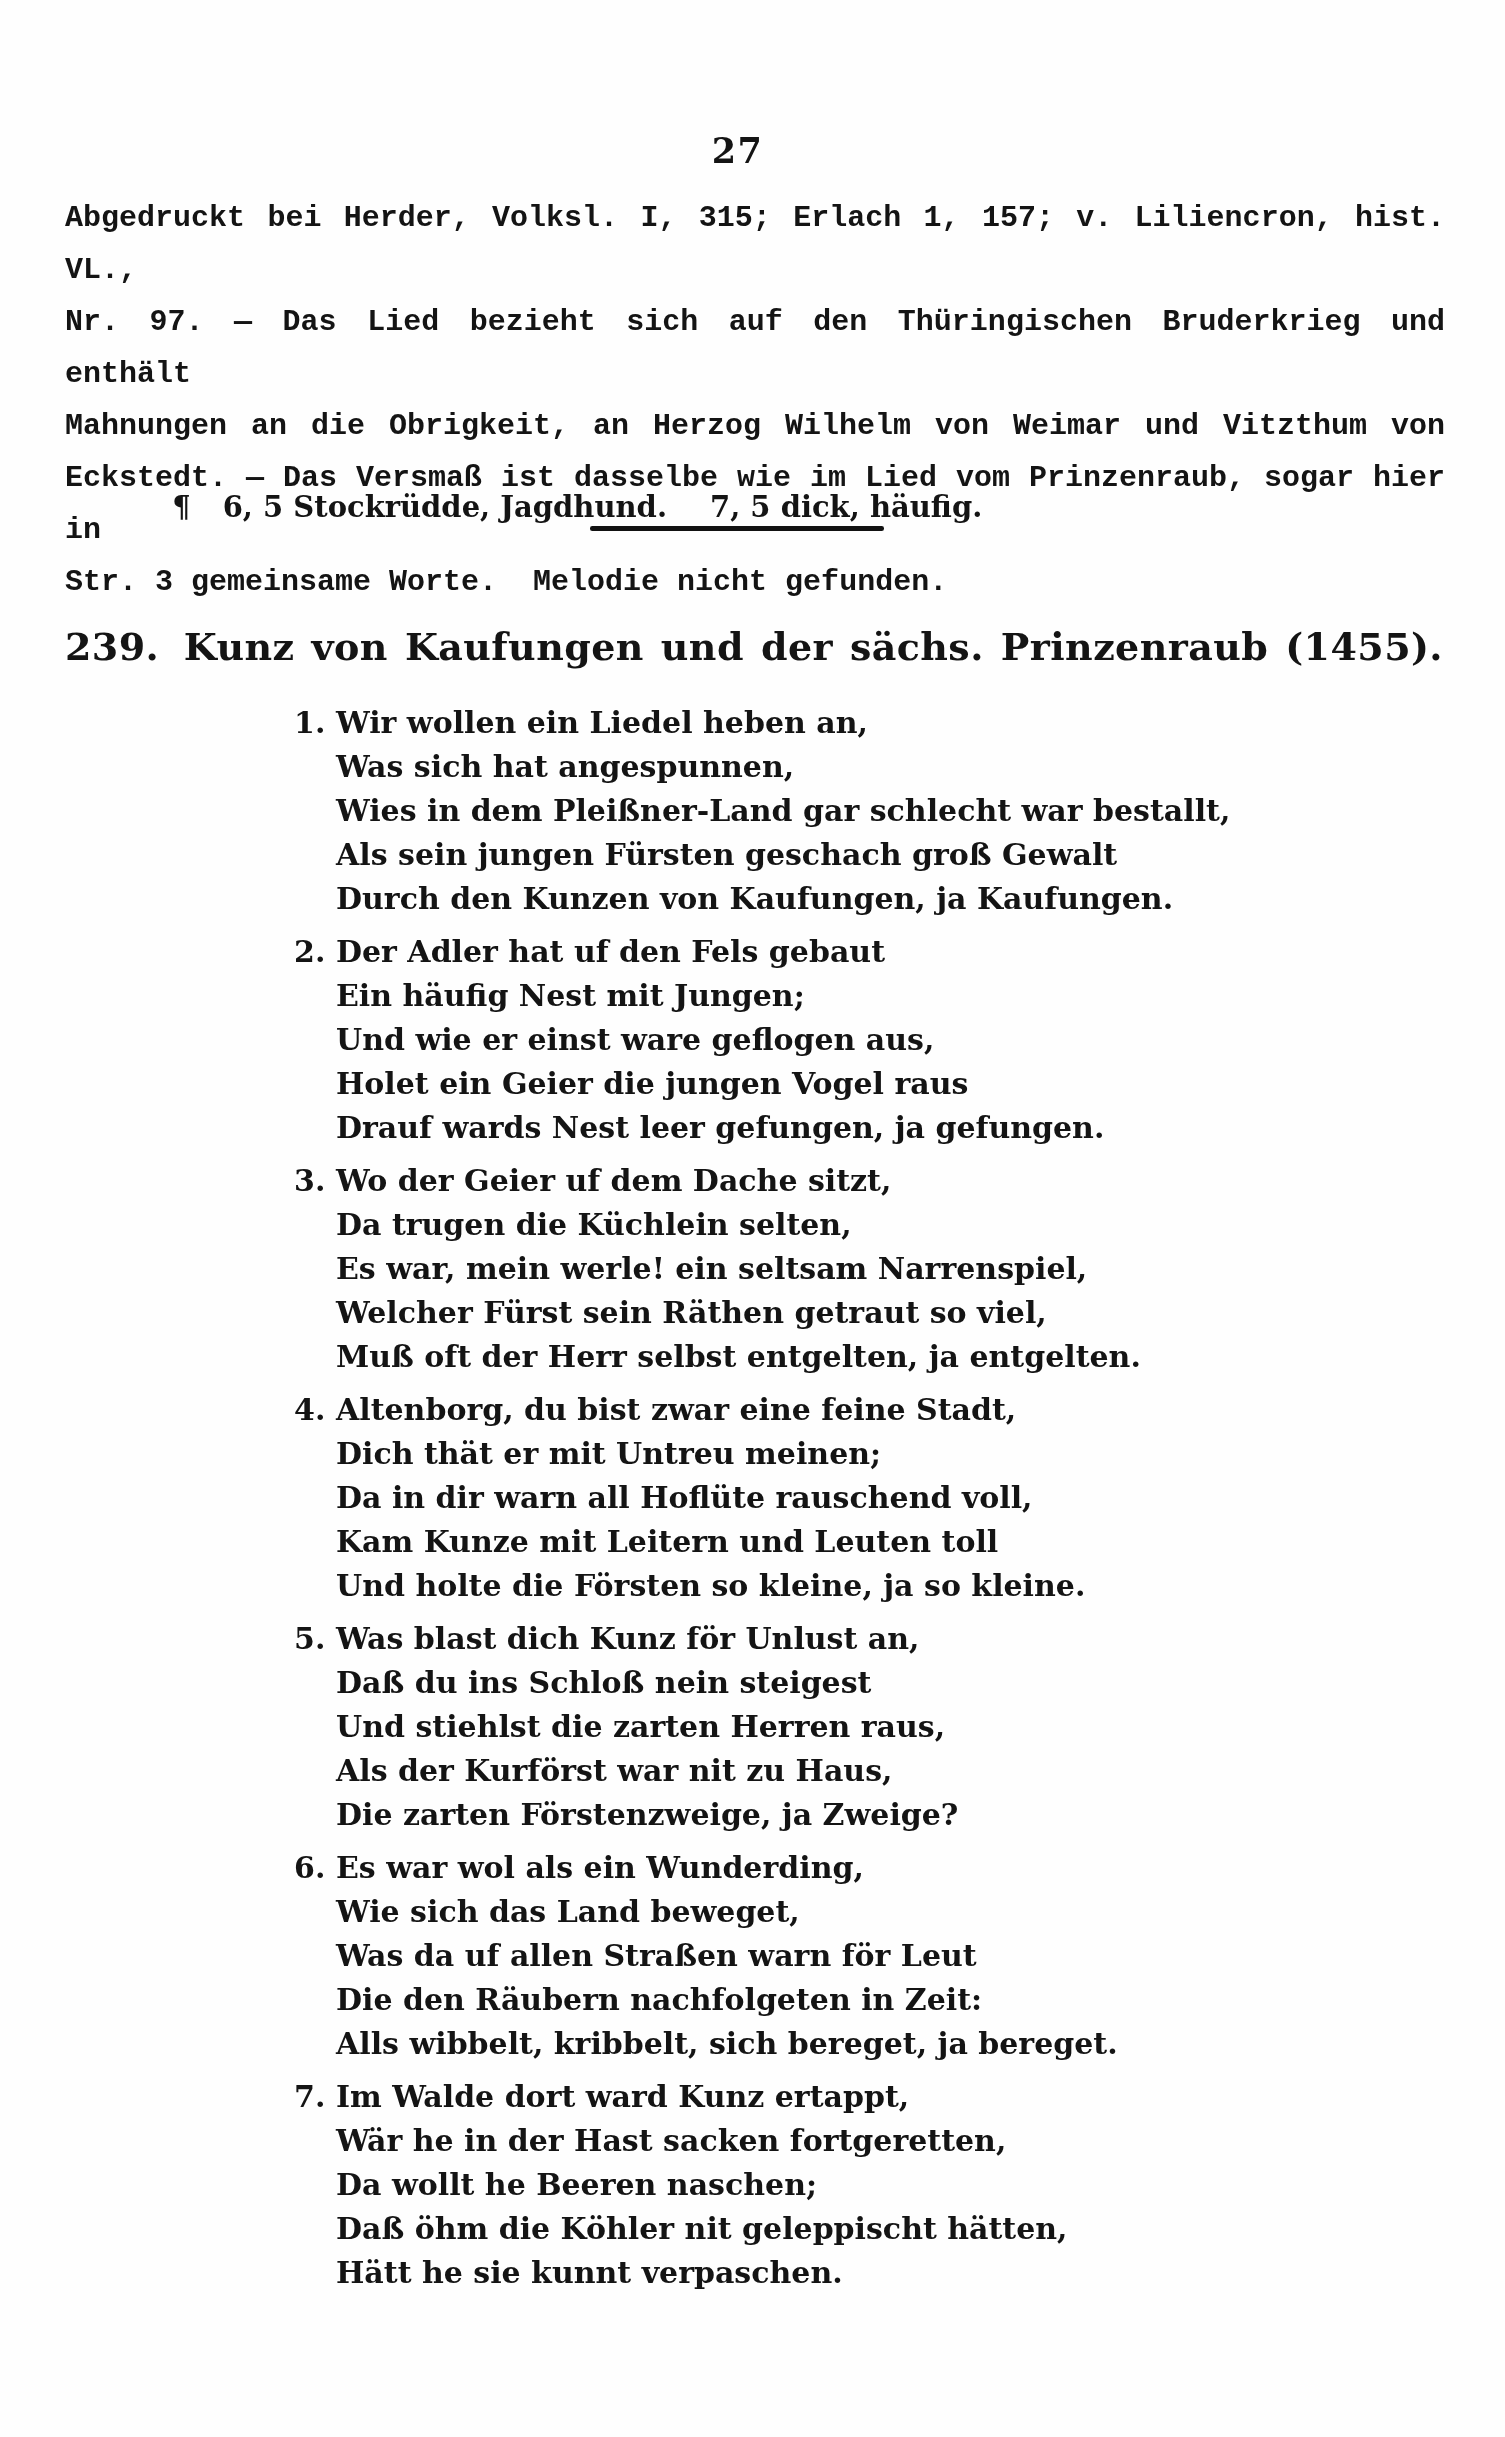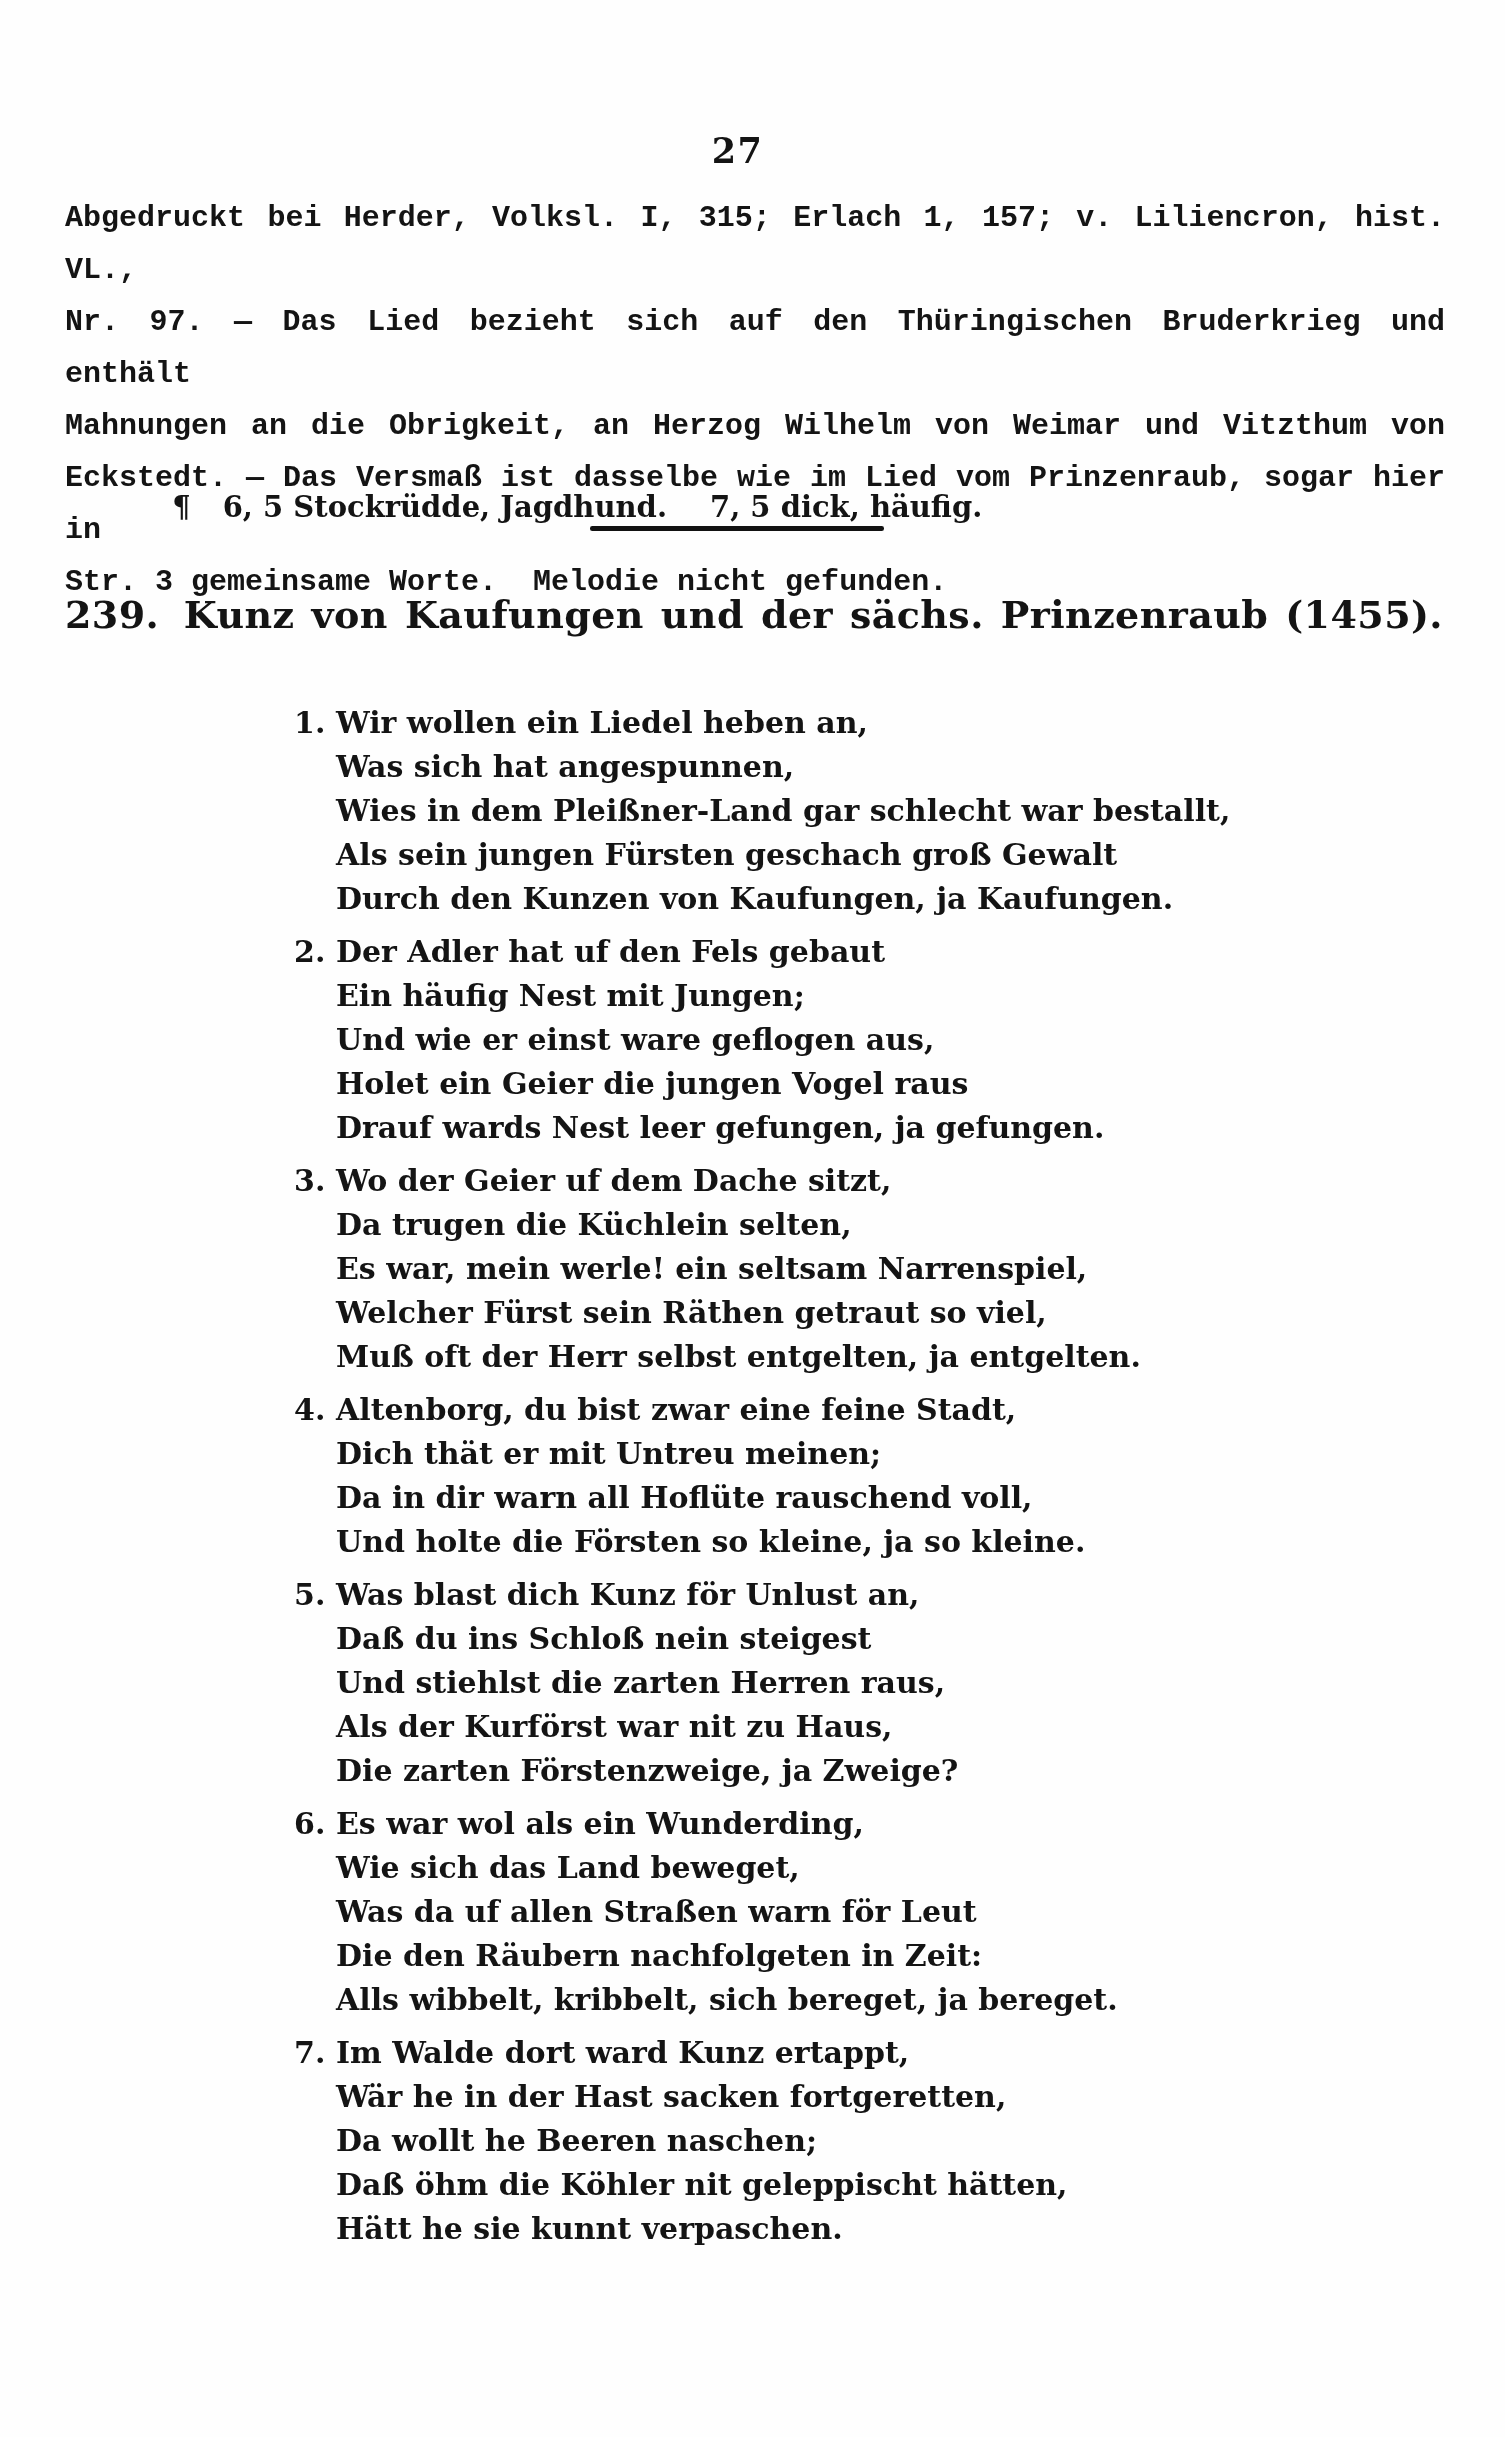--- a/index.html
+++ b/index.html
@@ -59,21 +59,21 @@
     top: 526px;
     left: 590px;
     width: 294px;
     height: 4.6px;
     background: #121212;
     border-radius: 2.3px;
   }
 
   .song-heading {
     position: absolute;
-    top: 592px;
+    top: 624px;
     left: 65px;
     width: 1378px;
     font-size: 38px;
     letter-spacing: 0.4px;
     text-align: justify;
     text-align-last: justify;
   }
   .song-heading .song-number { padding-right: 7.6px; }
 
   .stanzas {
@@ -150,20 +150,21 @@
     <div class="vline">Es war, mein werle! ein seltsam Narrenspiel,</div>
     <div class="vline">Welcher Fürst sein Räthen getraut so viel,</div>
     <div class="vline">Muß oft der Herr selbst entgelten, ja entgelten.</div>
   </div>
 
   <div class="stanza">
     <span class="stanza-num">4.</span>
     <div class="vline">Altenborg, du bist zwar eine feine Stadt,</div>
     <div class="vline">Dich thät er mit Untreu meinen;</div>
     <div class="vline">Da in dir warn all Hoflüte rauschend voll,</div>
+    <div class="vline">Kam Kunze mit Leitern und Leuten toll</div>
     <div class="vline">Und holte die Försten so kleine, ja so kleine.</div>
   </div>
 
   <div class="stanza">
     <span class="stanza-num">5.</span>
     <div class="vline">Was blast dich Kunz för Unlust an,</div>
     <div class="vline">Daß du ins Schloß nein steigest</div>
     <div class="vline">Und stiehlst die zarten Herren raus,</div>
     <div class="vline">Als der Kurförst war nit zu Haus,</div>
     <div class="vline">Die zarten Förstenzweige, ja Zweige?</div>

